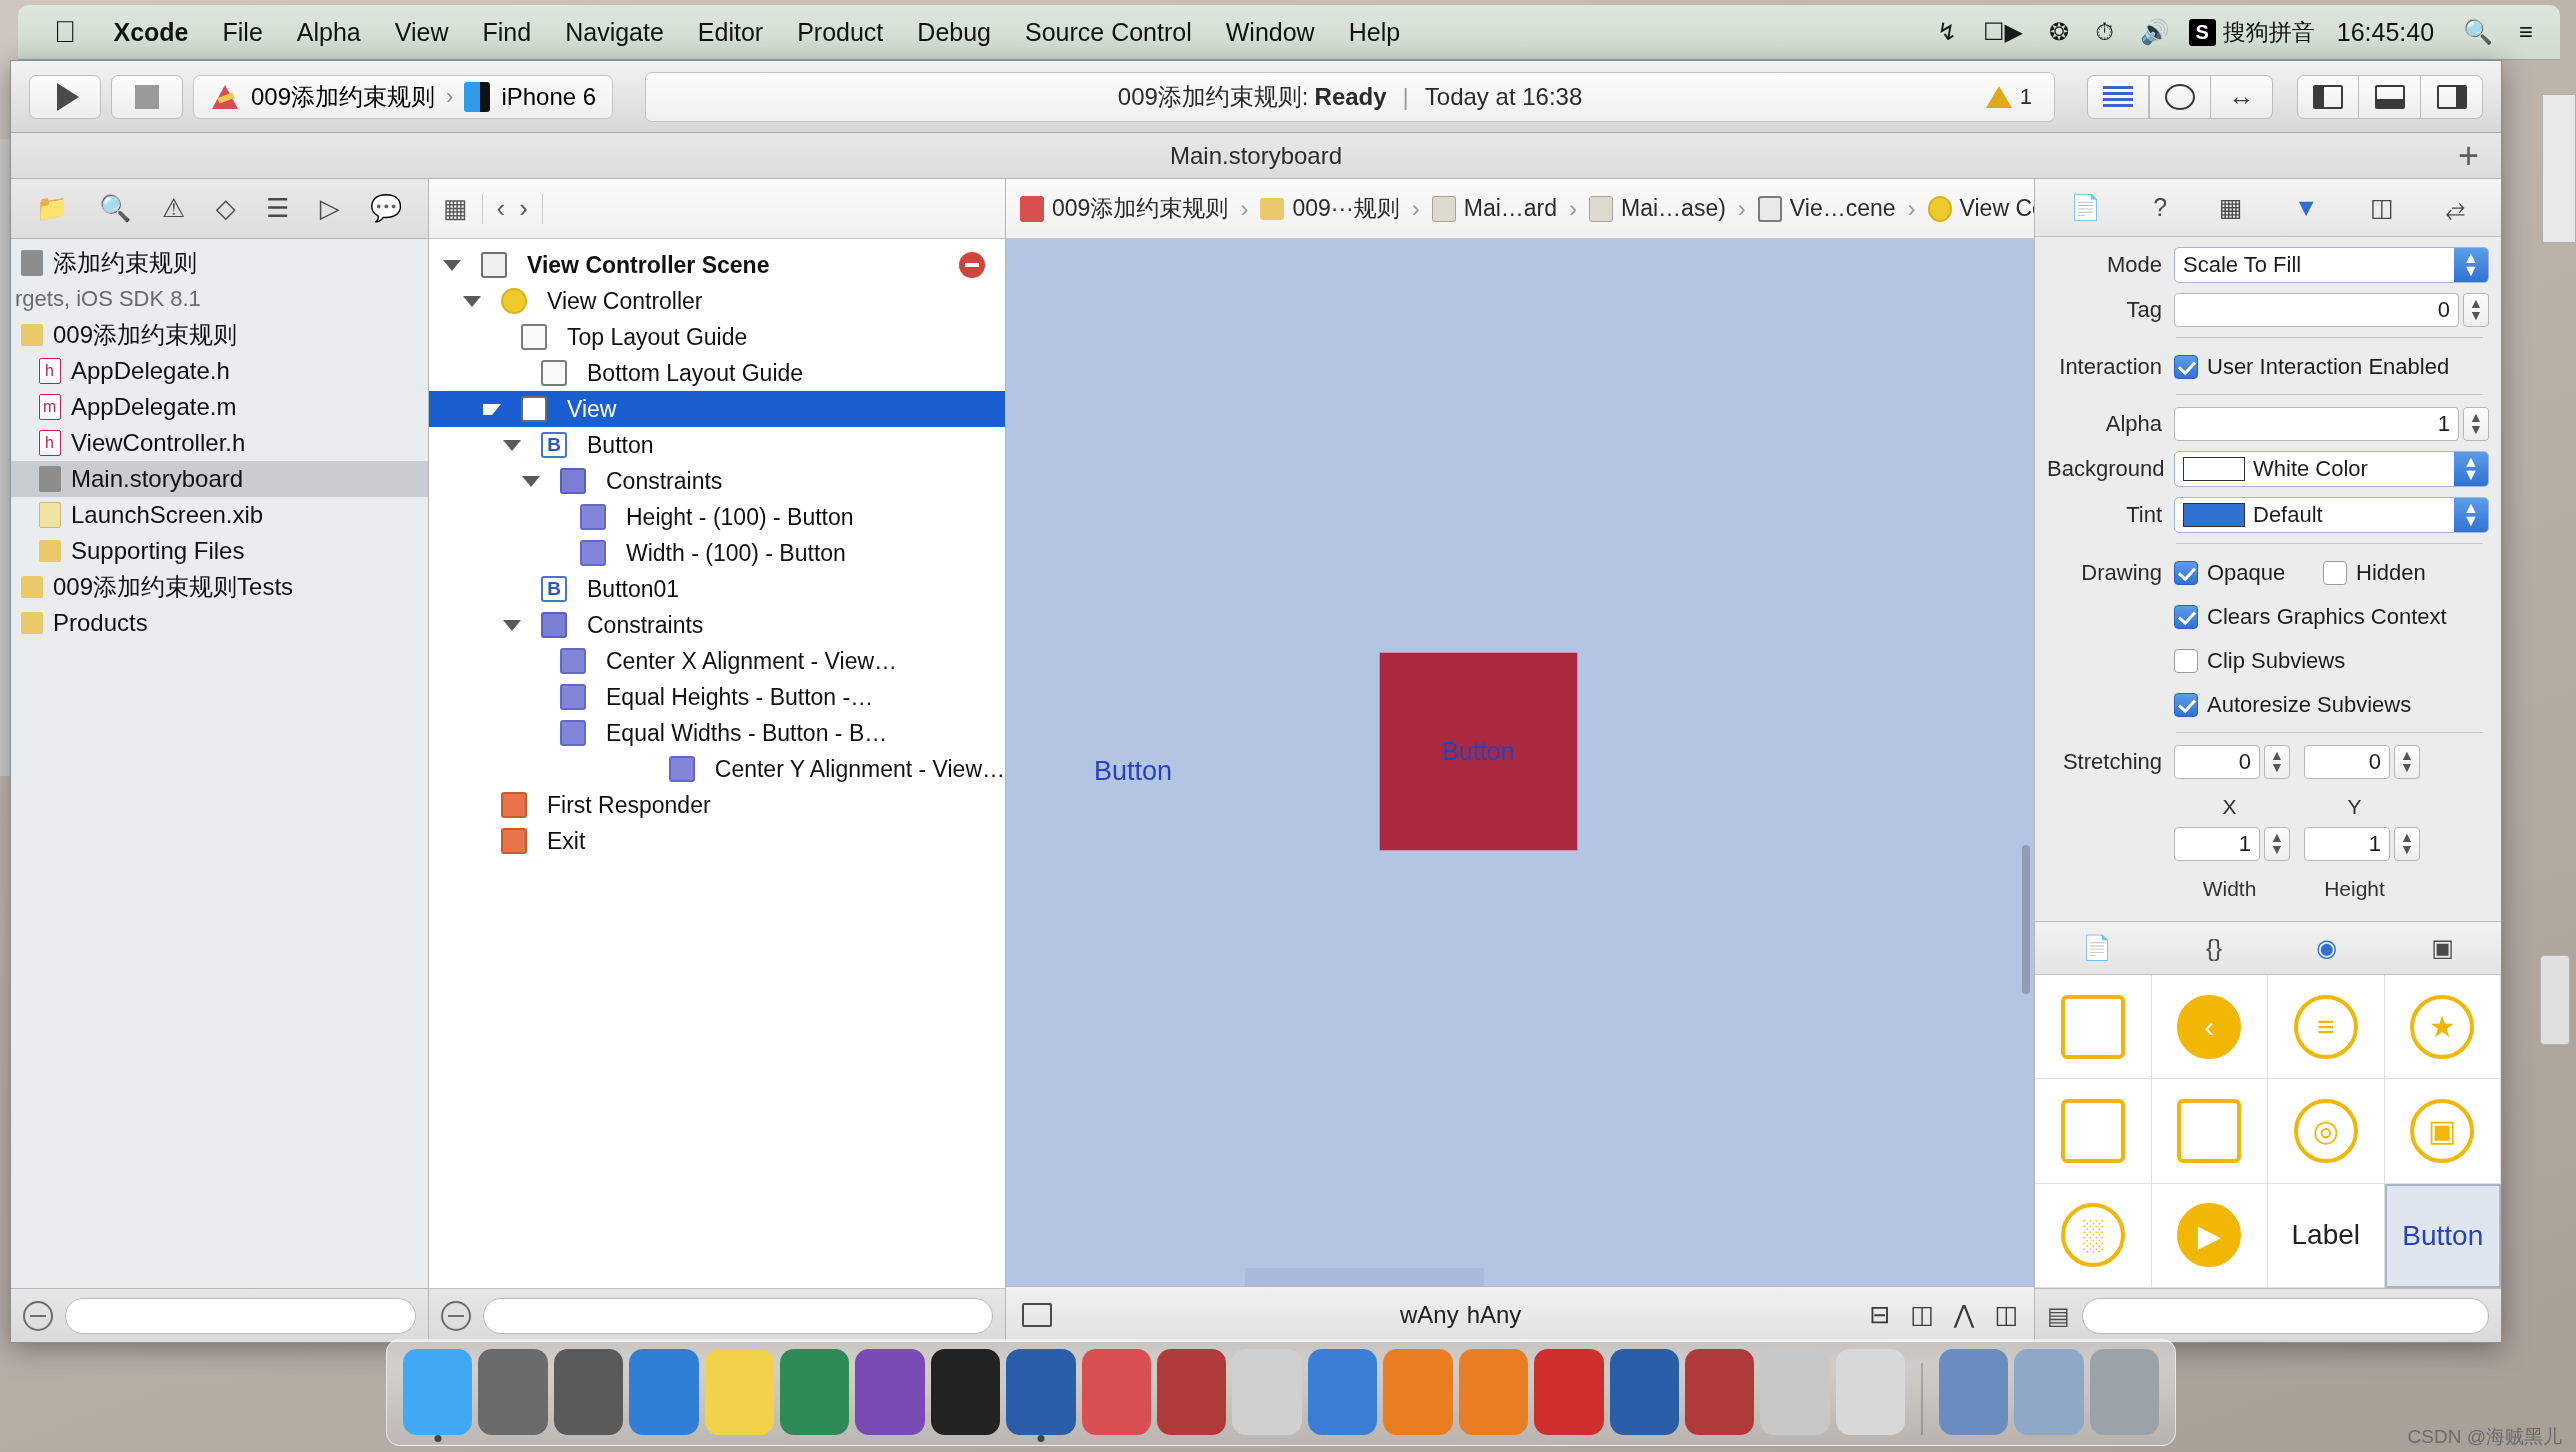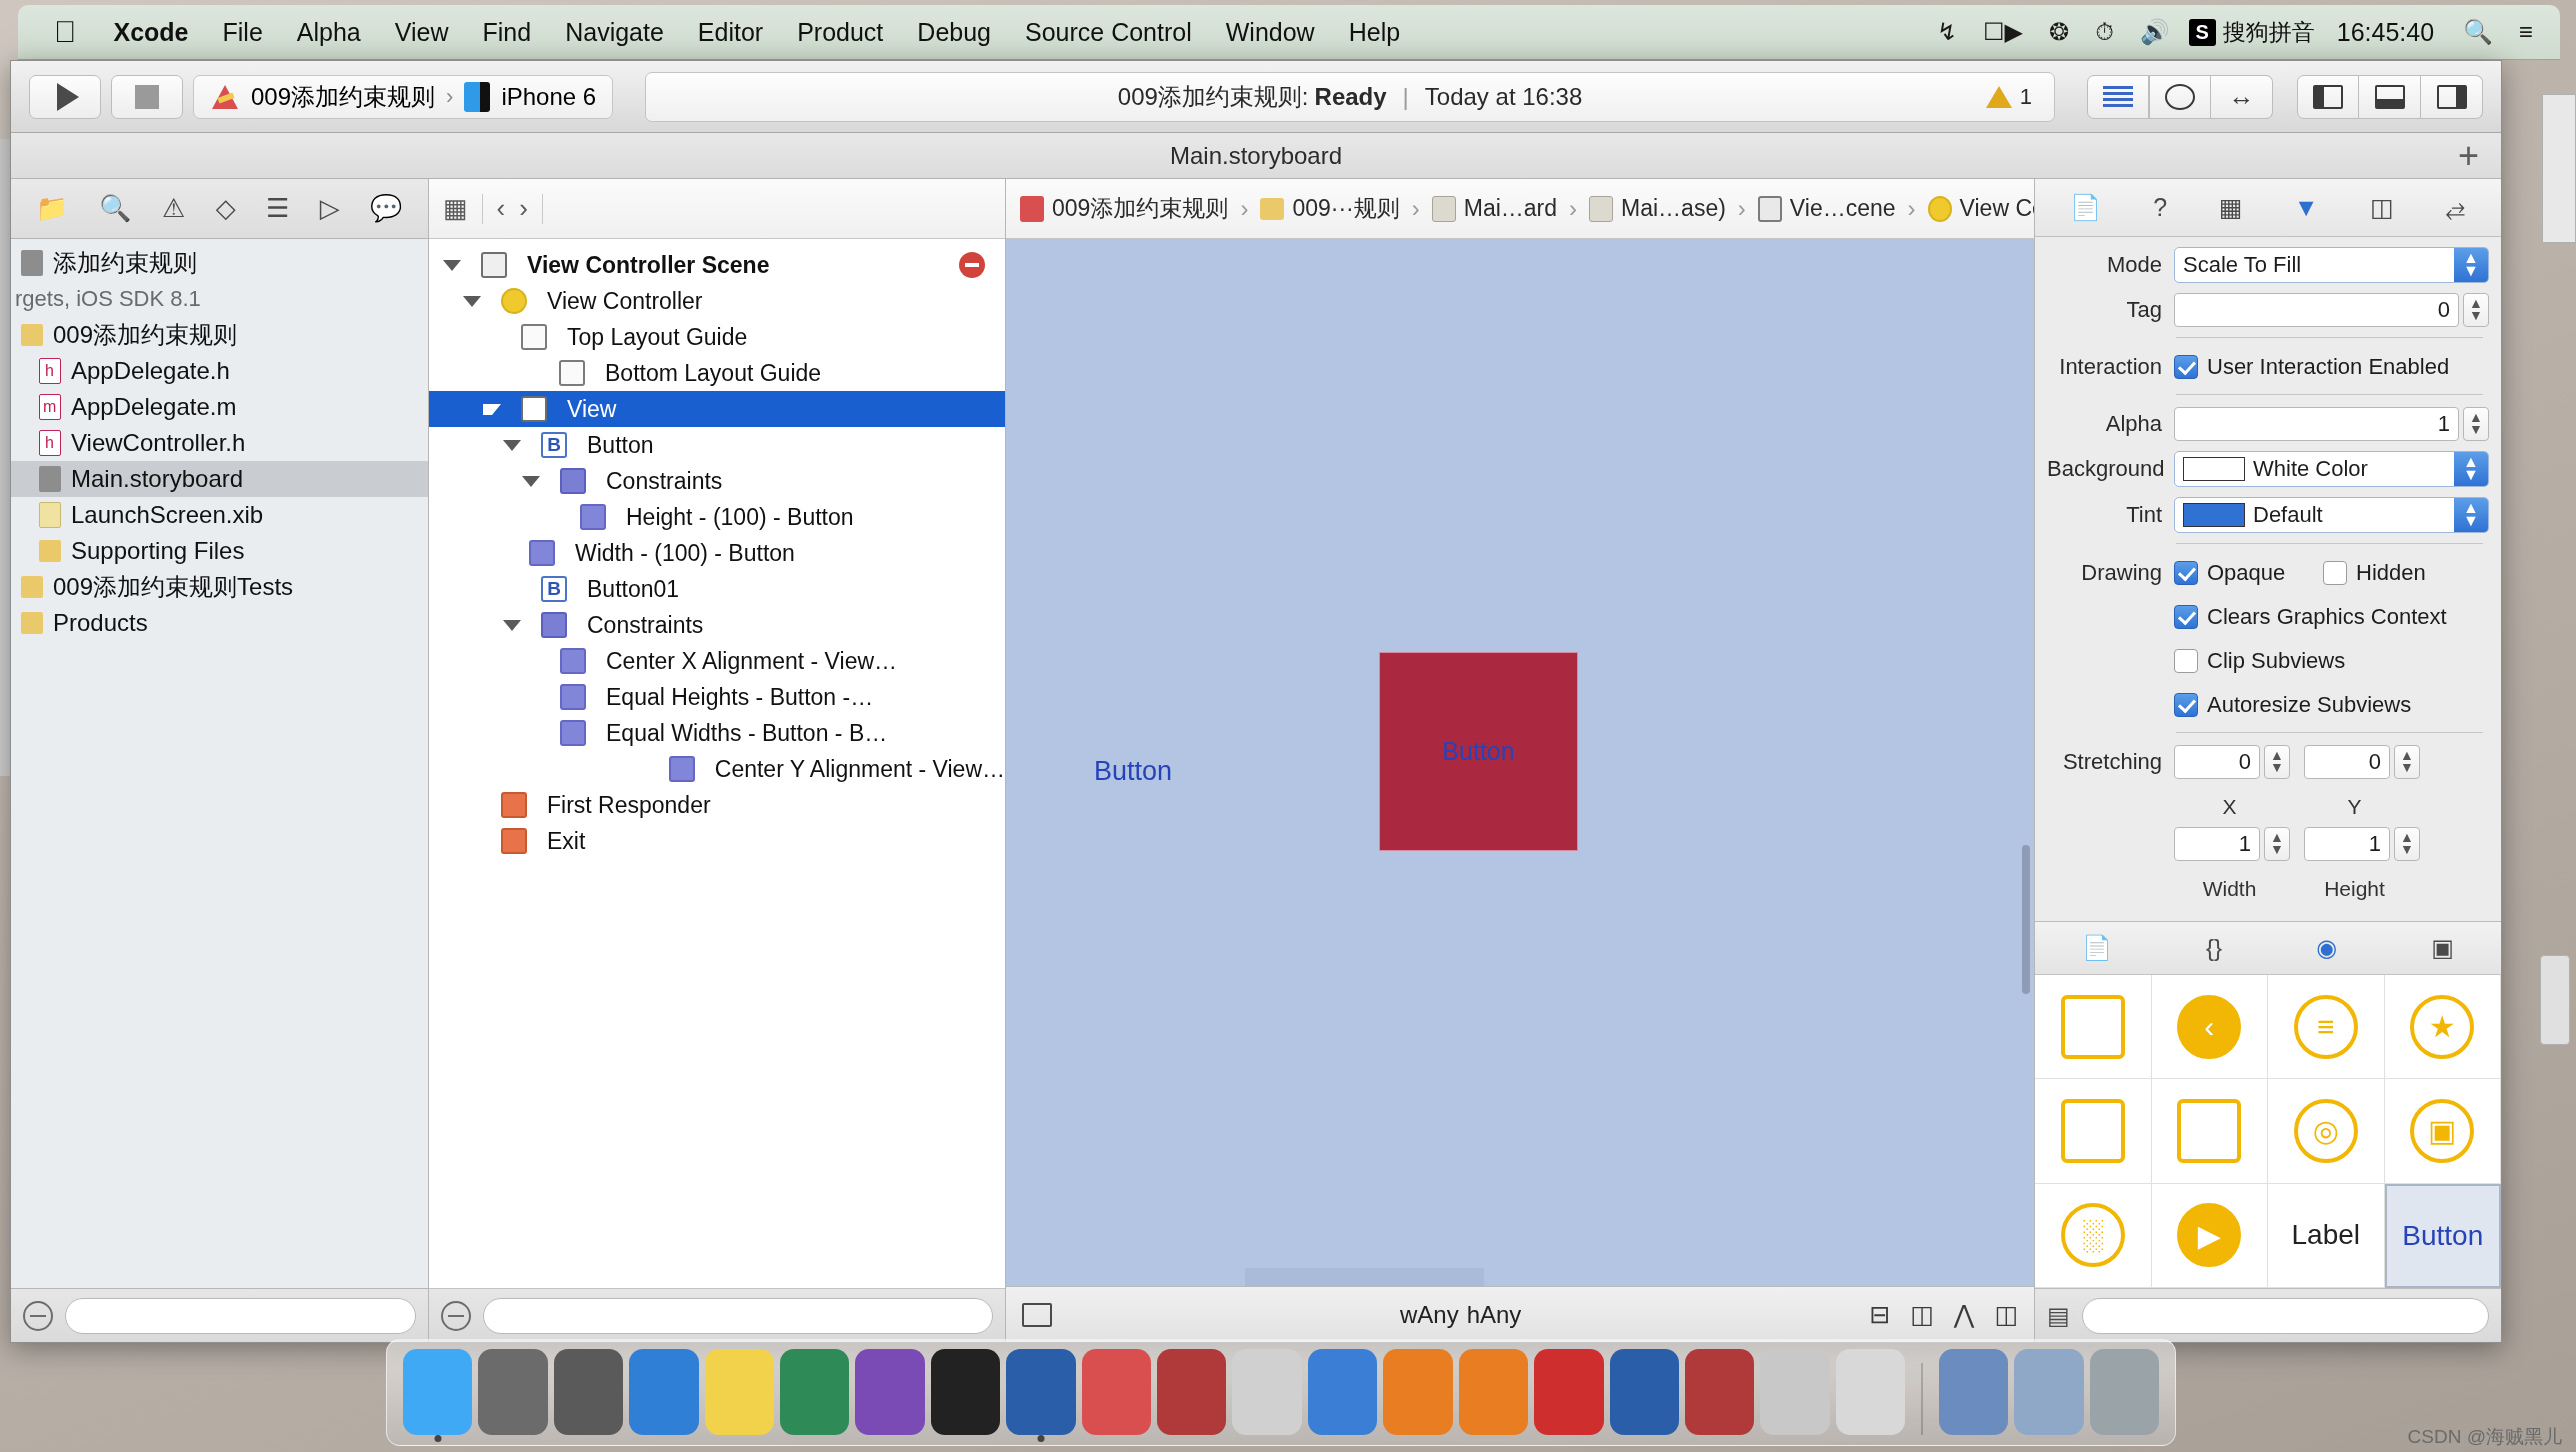--- a/index.html
+++ b/index.html
@@ -459,21 +459,21 @@
             <div class="trow" style="padding-left: 34px;">
               <span class="tri"></span>
               <span class="oic vc"></span>
               <span>View Controller</span>
             </div>
             <div class="trow" style="padding-left: 54px;">
               <span class="tri hidden"></span>
               <span class="oic guide"></span>
               <span>Top Layout Guide</span>
             </div>
-            <div class="trow" style="padding-left: 54px; margin-left: 38px;">
+            <div class="trow" style="padding-left: 74px;">
               <span class="tri hidden"></span>
               <span class="oic guide"></span>
               <span>Bottom Layout Guide</span>
             </div>
             <div class="trow sel" style="padding-left: 54px;">
               <span class="tri"></span>
               <span class="oic view"></span>
               <span>View</span>
             </div>
             <div class="trow" style="padding-left: 74px;">
@@ -484,21 +484,21 @@
             <div class="trow" style="padding-left: 93px;">
               <span class="tri"></span>
               <span class="oic cons"></span>
               <span>Constraints</span>
             </div>
             <div class="trow" style="padding-left: 113px;">
               <span class="tri hidden"></span>
               <span class="oic consc"></span>
               <span>Height - (100) - Button</span>
             </div>
-            <div class="trow" style="padding-left: 62px;">
+            <div class="trow" style="padding-left: 113px;">
               <span class="tri hidden"></span>
               <span class="oic consc"></span>
               <span>Width - (100) - Button</span>
             </div>
             <div class="trow" style="padding-left: 74px;">
               <span class="tri hidden"></span>
               <span class="oic btn">B</span>
               <span>Button01</span>
             </div>
             <div class="trow" style="padding-left: 74px;">

